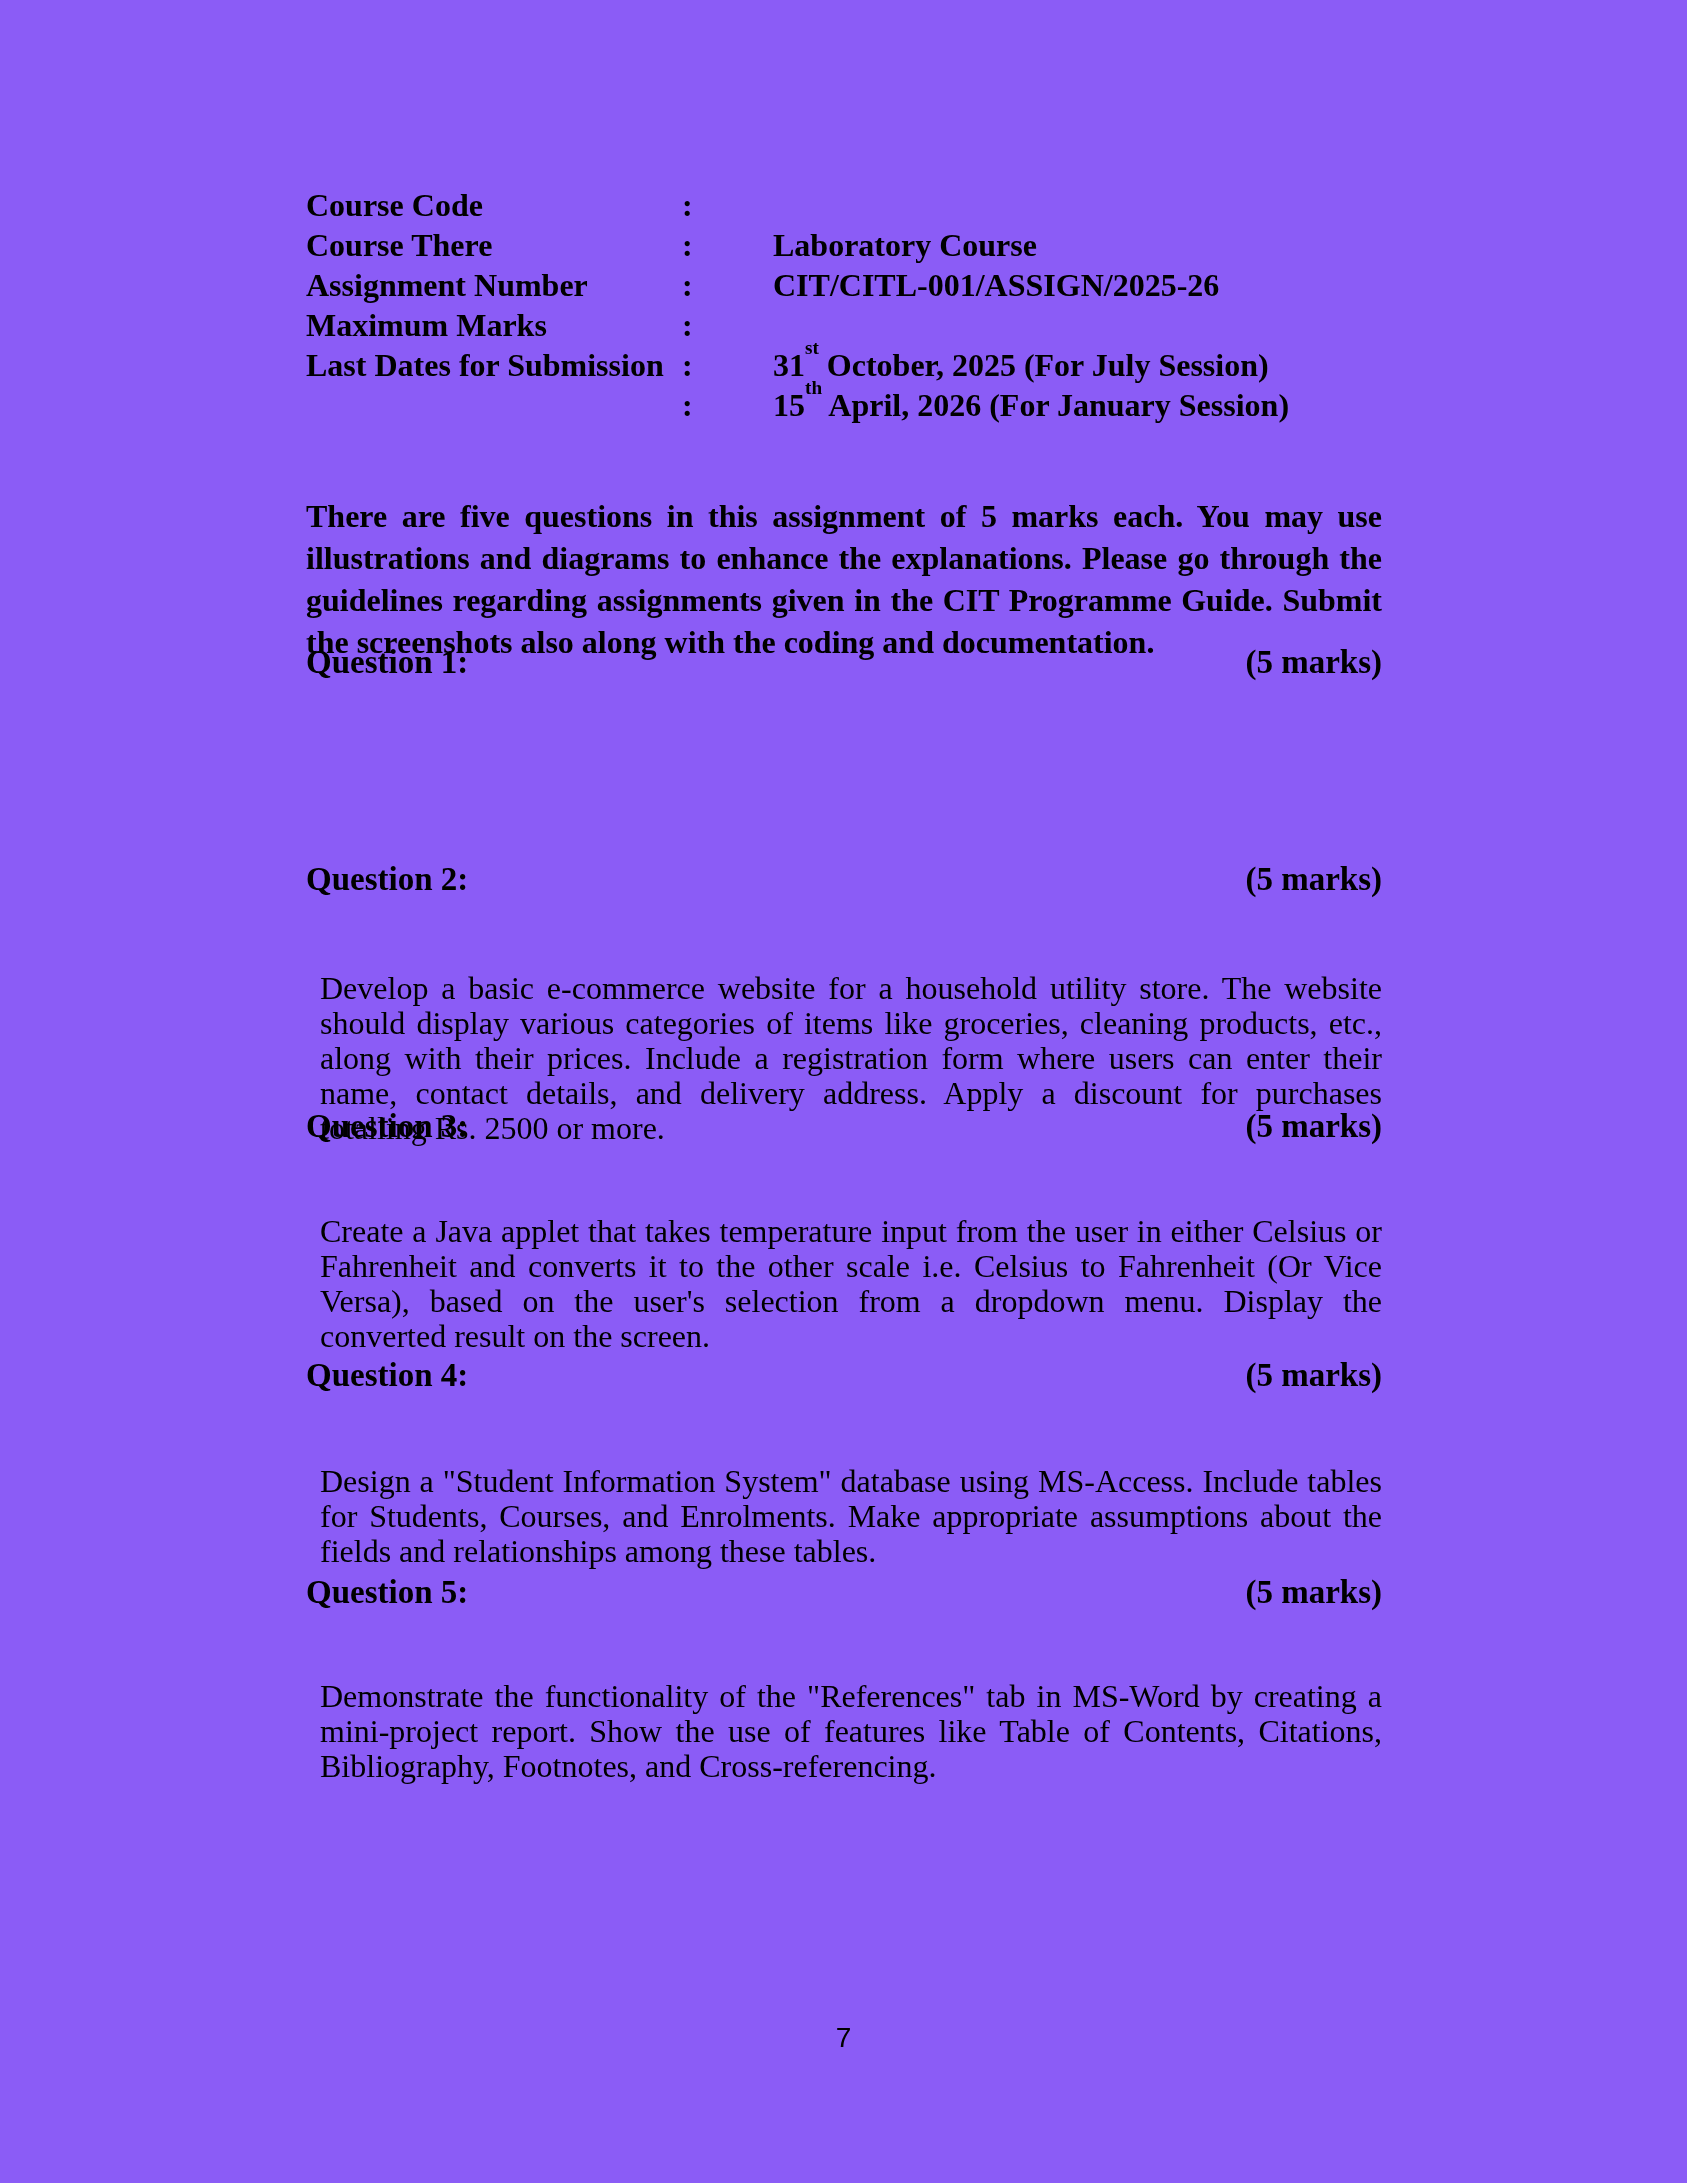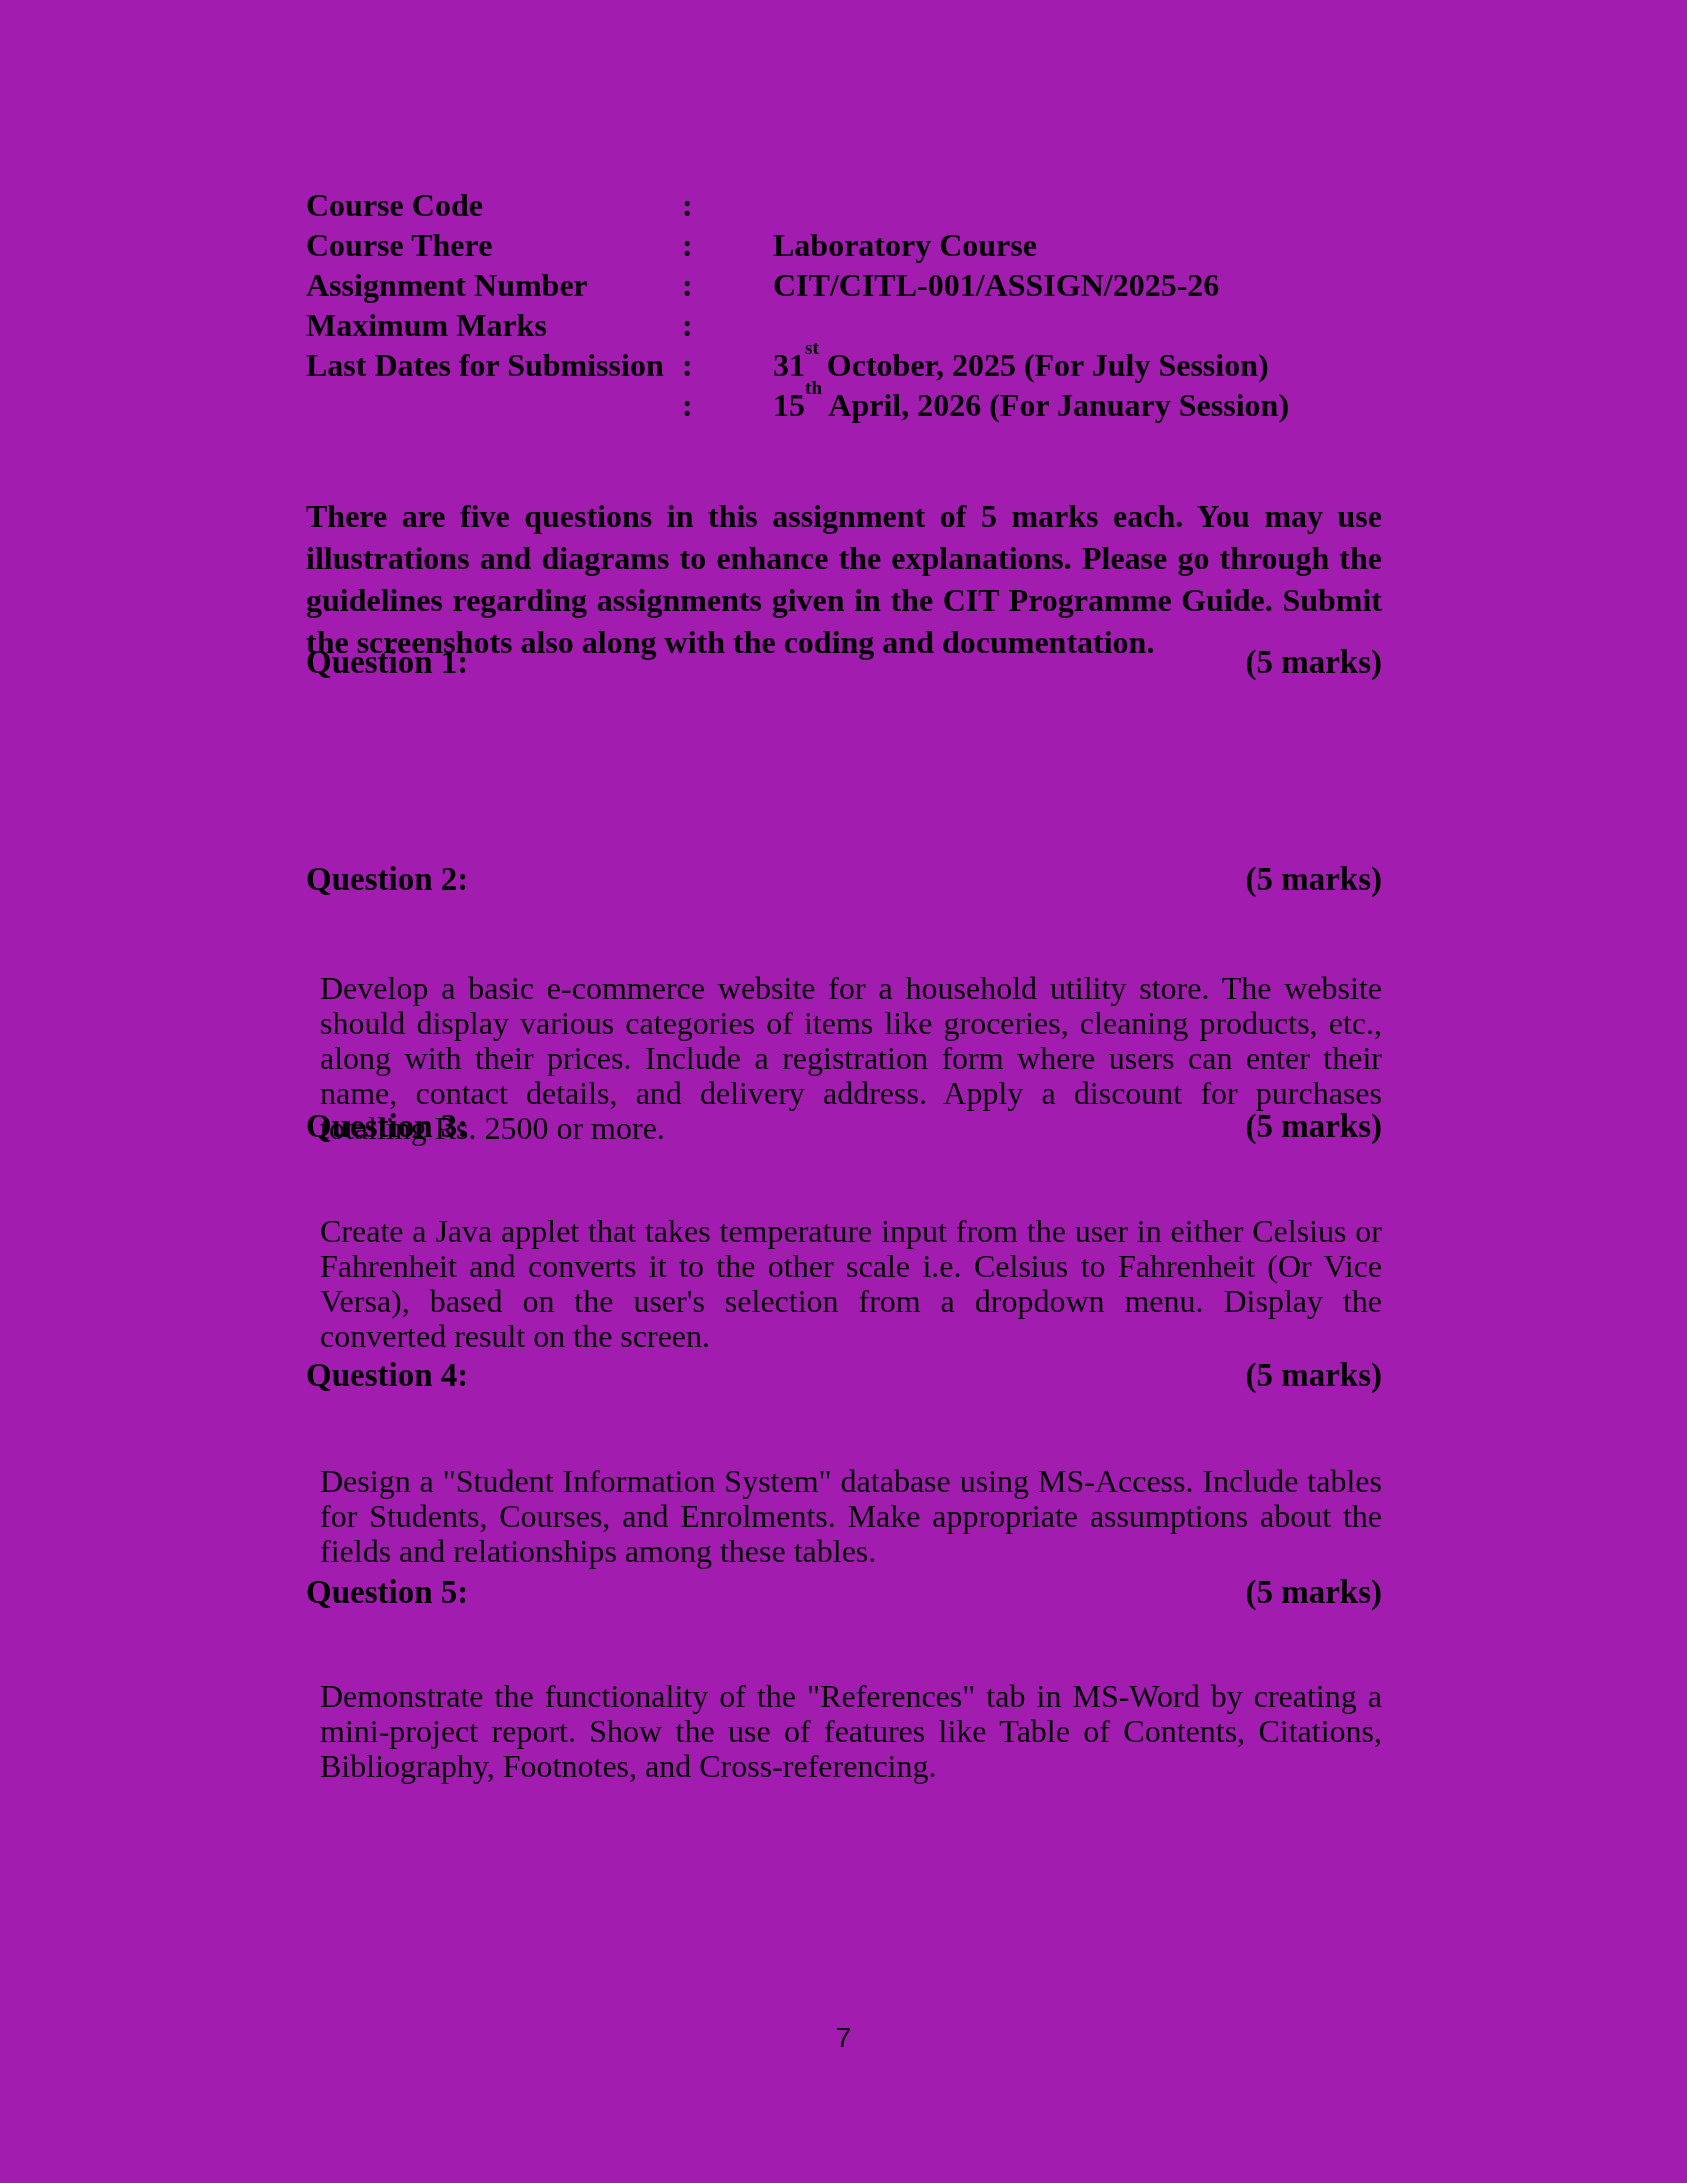--- a/index.html
+++ b/index.html
@@ -1,20 +1,20 @@
 <!DOCTYPE html>
 <html style="font-size:10.6px"><head>
 <meta charset="utf-8">
 <style>
   html,body{margin:0;padding:0;background:#e8e8e8;}
   .page{
     position:relative;
     width:1687px;
     height:2183px;
-    background:#a21caf;
+    background:#8b5cf6;
     font-family:"Liberation Serif", serif;
     color:#000000;
     overflow:hidden;
   }
   
   .header-block{
     position:absolute;
     left:306px; top:185px;
     width:1085px;
     font-weight:bold;

